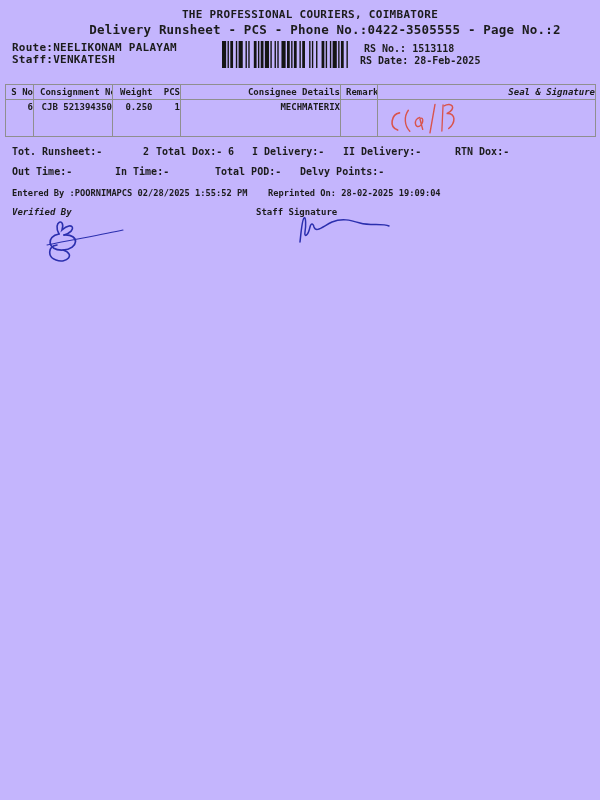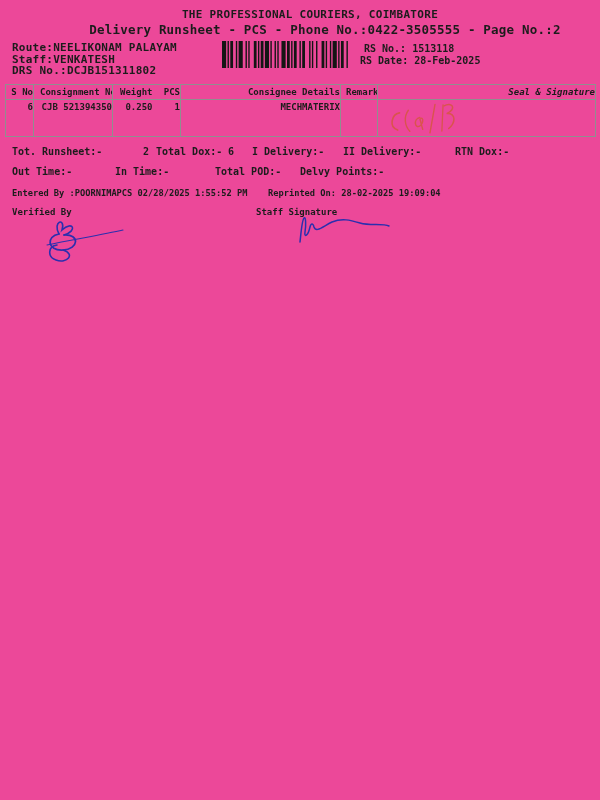--- a/index.html
+++ b/index.html
@@ -1,19 +1,19 @@
 <!DOCTYPE html>
 <html><head>
 <meta charset="utf-8">
 <style>
   * { margin:0; padding:0; box-sizing:border-box; }
   html,body { width:600px; height:800px; background:#ffffff; }
   .page {
     position:relative; width:600px; height:800px;
-    background:#ec4899; overflow:hidden;
+    background:#c4b5fd; overflow:hidden;
     font-family:"DejaVu Sans Mono", monospace;
     font-weight:700; color:#1c1c1c;
   }
   .abs { position:absolute; white-space:nowrap; }
   .title   { top:8px;  left:10px; width:600px; text-align:center; font-size:11px; letter-spacing:.3px; }
   .subtitle{ top:22px; left:25px; width:600px; text-align:center; font-size:12.5px; letter-spacing:.2px; }
   .info    { font-size:11px; letter-spacing:.25px; }
   .info .val { }
   .rsline  { font-size:10px; }
   .rsline .val { margin-left:6px; }
@@ -42,23 +42,20 @@
 <div class="page">
 
   <div class="abs title">THE PROFESSIONAL COURIERS, COIMBATORE</div>
   <div class="abs subtitle">Delivery Runsheet - PCS - Phone No.:0422-3505555 - Page No.:2</div>
 
   <div class="abs info" style="top:41px; left:12px;">
     <span>Route:</span><span class="val">NEELIKONAM PALAYAM</span>
   </div>
   <div class="abs info" style="top:53px; left:12px;">
     <span>Staff:</span><span class="val">VENKATESH</span>
-  </div>
-  <div class="abs info" style="top:64px; left:12px;">
-    <span>DRS No.:</span><span class="val">DCJB151311802</span>
   </div>
 
   <svg class="barcode" width="130" height="27" viewBox="0 0 130 27">
       <rect x="0.00" y="0" width="4.15" height="27" fill="#151515"></rect>
       <rect x="5.53" y="0" width="1.38" height="27" fill="#151515"></rect>
       <rect x="8.30" y="0" width="2.77" height="27" fill="#151515"></rect>
       <rect x="13.83" y="0" width="1.38" height="27" fill="#151515"></rect>
       <rect x="16.60" y="0" width="4.15" height="27" fill="#151515"></rect>
       <rect x="23.51" y="0" width="1.38" height="27" fill="#151515"></rect>
       <rect x="26.28" y="0" width="1.38" height="27" fill="#151515"></rect>
@@ -148,21 +145,21 @@
   <div class="abs sum" style="top:146px; left:455px;">RTN Dox:-</div>
 
   <div class="abs sum" style="top:166px; left:12px;">Out Time:-</div>
   <div class="abs sum" style="top:166px; left:115px;">In Time:-</div>
   <div class="abs sum" style="top:166px; left:215px;">Total POD:-</div>
   <div class="abs sum" style="top:166px; left:300px;">Delvy Points:-</div>
 
   <div class="abs foot" style="top:188px; left:12px;">Entered By :POORNIMAPCS 02/28/2025 1:55:52 PM</div>
   <div class="abs foot" style="top:188px; left:268px;">Reprinted On: 28-02-2025 19:09:04</div>
 
-  <div class="abs siglabel" style="top:207px; left:12px;">Verified By</div>
+  <div class="abs siglabel" style="top:207px; left:12px;font-style:italic;">Verified By</div>
   <div class="abs siglabel" style="top:207px; left:256px;">Staff Signature</div>
 
   <svg class="sig" style="left:35px; top:214px;" width="92" height="52" viewBox="0 0 92 52" fill="none">
     <path d="M24,20 C17,7 31,3 27,16 C38,6 43,17 29,21" stroke="#2b2fae" stroke-width="1.6" stroke-linecap="round"></path>
     <path d="M29,21 C45,20 44,35 28,36 C12,37 11,22 24,20" stroke="#2b2fae" stroke-width="1.7" stroke-linecap="round"></path>
     <path d="M28,36 C41,40 32,50 21,46 C12,43 13,32 22,31" stroke="#2b2fae" stroke-width="1.6" stroke-linecap="round"></path>
     <path d="M12,31 C35,26 66,21 88,16" stroke="#2b2fae" stroke-width="1.1" stroke-linecap="round"></path>
   </svg>
 
   <svg class="sig" style="left:292px; top:214px;" width="100" height="32" viewBox="0 0 100 32" fill="none">

